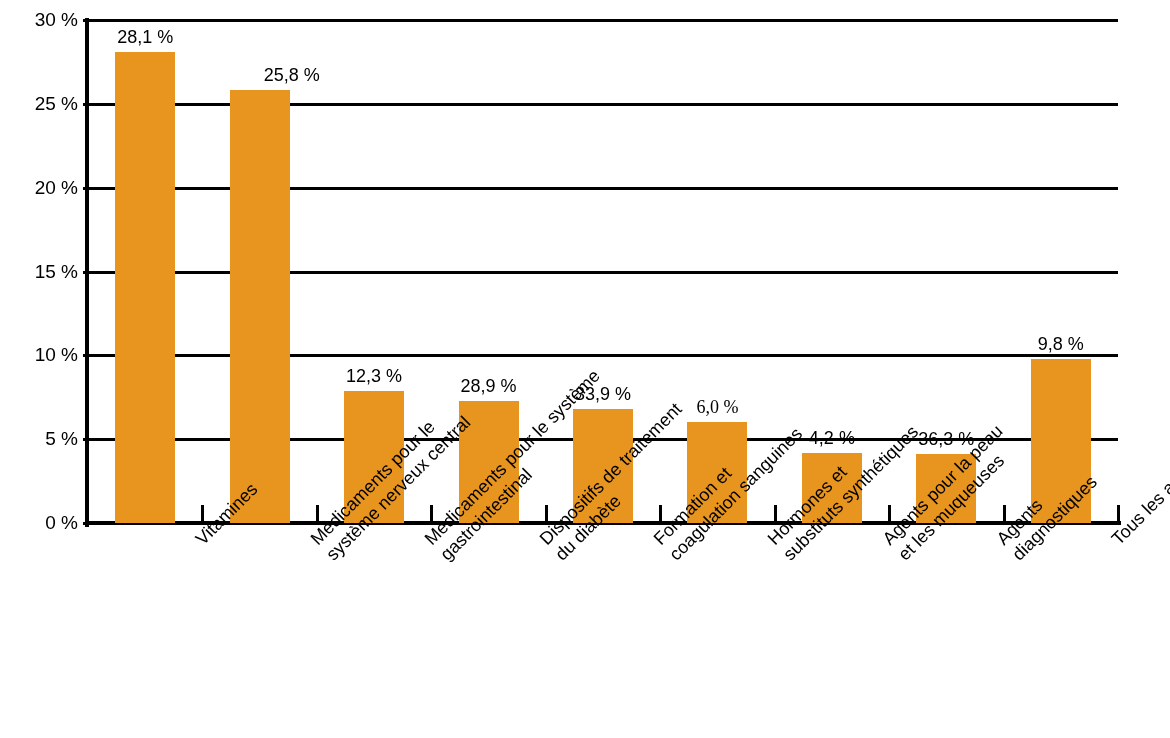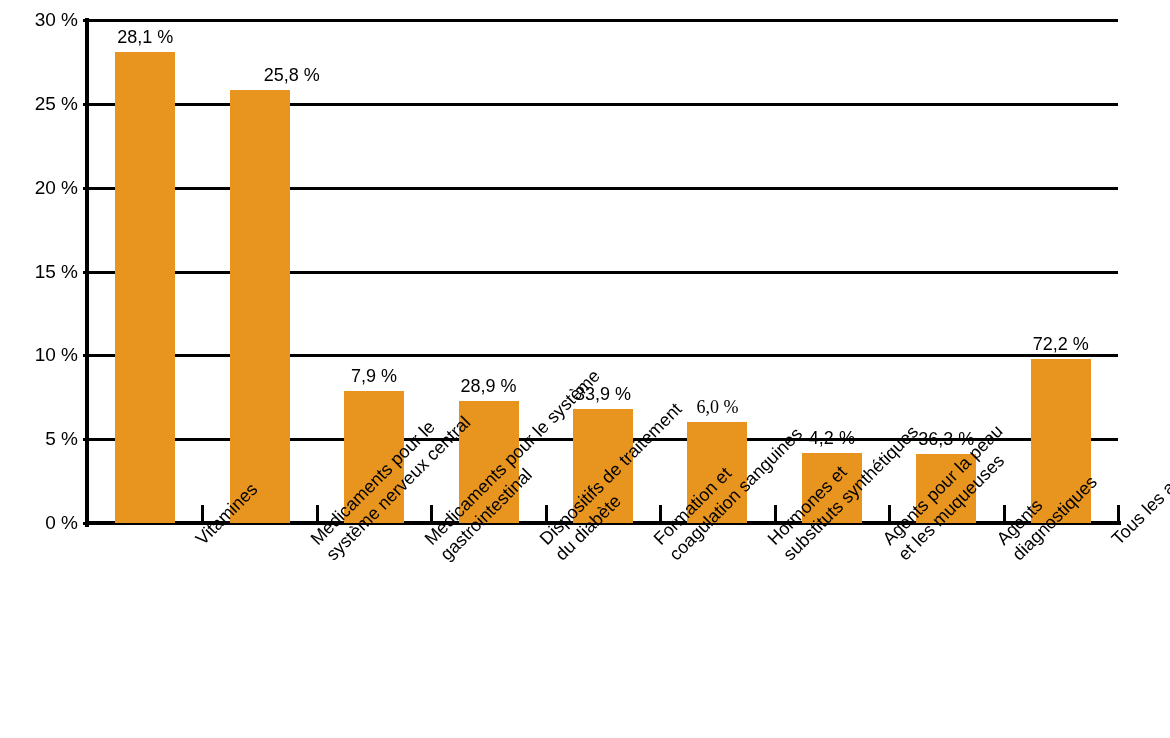--- a/index.html
+++ b/index.html
@@ -179,21 +179,21 @@
         <div class="bar-slot" style="left: 0px; width: 114.444px;">
           <div class="bar-rect" title="28,1 %" style="height: 471.143px; background: rgb(232, 149, 31);"></div>
           <div class="bar-value" style="bottom: 477.143px;">28,1 %</div>
         </div>
         <div class="bar-slot" style="left: 114.444px; width: 114.444px;">
           <div class="bar-rect" title="25,8 %" style="height: 432.58px; background: rgb(232, 149, 31);"></div>
           <div class="bar-value" style="bottom: 438.58px; margin-left: 32px;">25,8 %</div>
         </div>
         <div class="bar-slot" style="left: 228.889px; width: 114.444px;">
           <div class="bar-rect" title="7,9 %" style="height: 132.457px; background: rgb(232, 149, 31);"></div>
-          <div class="bar-value" style="bottom: 138.457px;">7,9 %</div>
+          <div class="bar-value" style="bottom: 138.457px;">12,3 %</div>
         </div>
         <div class="bar-slot" style="left: 343.333px; width: 114.444px;">
           <div class="bar-rect" title="7,3 %" style="height: 122.397px; background: rgb(232, 149, 31);"></div>
           <div class="bar-value" style="bottom: 128.397px;">28,9 %</div>
         </div>
         <div class="bar-slot" style="left: 457.778px; width: 114.444px;">
           <div class="bar-rect" title="6,8 %" style="height: 114.013px; background: rgb(232, 149, 31);"></div>
           <div class="bar-value" style="bottom: 120.013px;">33,9 %</div>
         </div>
         <div class="bar-slot" style="left: 572.222px; width: 114.444px; font-family: Liberation Serif, serif;">
@@ -203,21 +203,21 @@
         <div class="bar-slot" style="left: 686.667px; width: 114.444px;">
           <div class="bar-rect" title="4,2 %" style="height: 70.42px; background: rgb(232, 149, 31);"></div>
           <div class="bar-value" style="bottom: 76.42px;">4,2 %</div>
         </div>
         <div class="bar-slot" style="left: 801.111px; width: 114.444px;">
           <div class="bar-rect" title="4,1 %" style="height: 68.7433px; background: rgb(232, 149, 31);"></div>
           <div class="bar-value" style="bottom: 74.7433px;">36,3 %</div>
         </div>
         <div class="bar-slot" style="left: 915.556px; width: 114.444px;">
           <div class="bar-rect" title="9,8 %" style="height: 164.313px; background: rgb(232, 149, 31);"></div>
-          <div class="bar-value" style="bottom: 170.313px;">72,2 %</div>
+          <div class="bar-value" style="bottom: 170.313px;">9,8 %</div>
         </div>
       </div>
   </div>
 
   <div id="x-ticks">
       <div class="x-tick" style="left: 201.444px;"></div>
       <div class="x-tick" style="left: 315.889px;"></div>
       <div class="x-tick" style="left: 430.333px;"></div>
       <div class="x-tick" style="left: 544.778px;"></div>
       <div class="x-tick" style="left: 659.222px;"></div>

